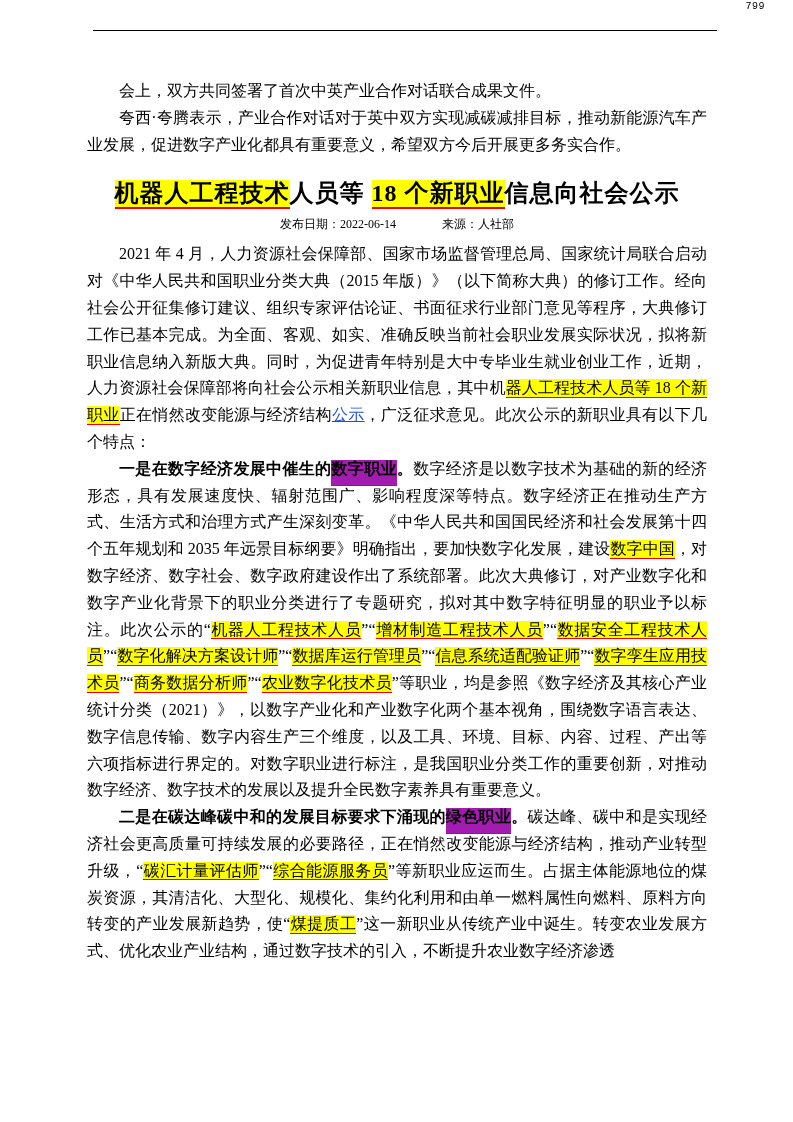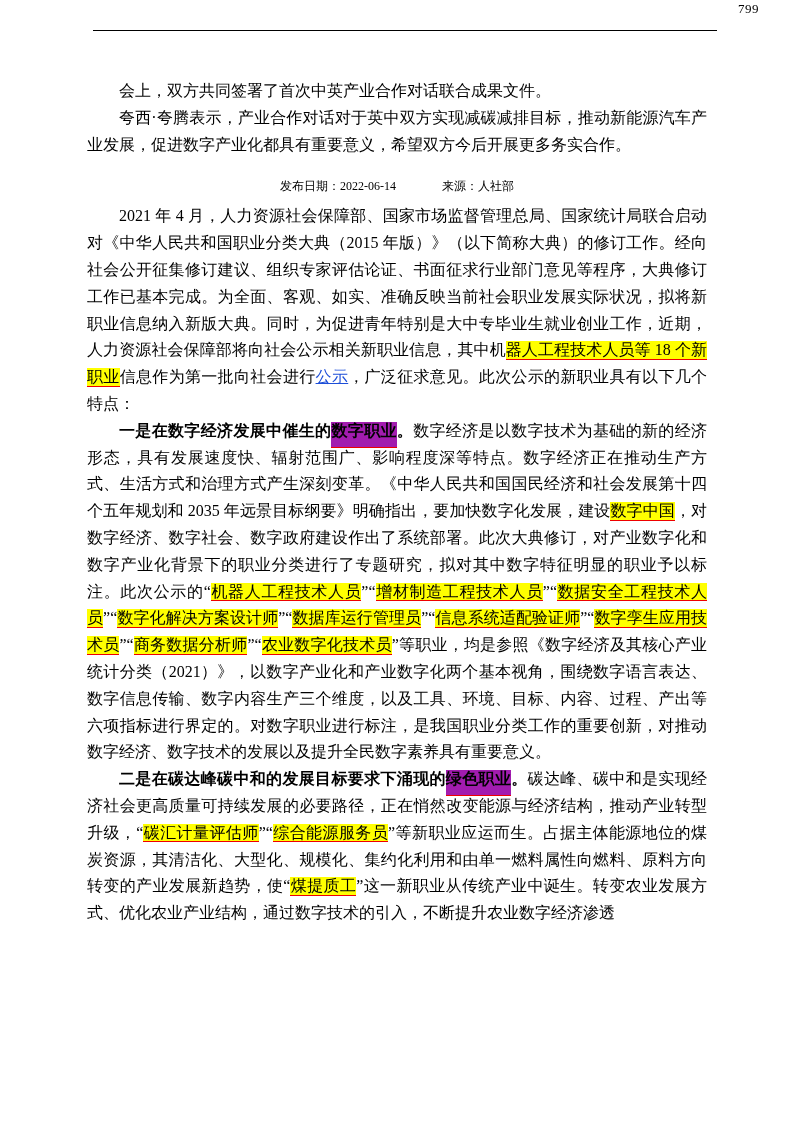--- a/index.html
+++ b/index.html
@@ -13,23 +13,24 @@
     height: 1122px;
     background: #ffffff;
     font-family: "Liberation Serif", "DejaVu Serif", serif;
     color: #000000;
     overflow: hidden;
     box-sizing: border-box;
   }
   .pagenum {
     position: absolute;
     top: 1px;
-    right: 34px;
-    font-size: 13px;
+    right: 28px;
+    font-size: 10px;
     letter-spacing: 0.5px;
+    font-family: Liberation Mono, monospace;
   }
   .rule {
     position: absolute;
     top: 30px;
     left: 93px;
     width: 624px;
     height: 0;
     border-top: 1.5px solid #000000;
   }
   .content {
@@ -88,23 +89,24 @@
 <body>
 
 <div class="page">
   <span class="pagenum">799</span>
   <div class="rule"></div>
 
   <div class="content">
     <p class="para intro2"><span>会上，双方共同签署了首次中英产业合作对话联合成果文件。</span></p>
     <p class="para intro1"><span>夸西·夸腾表示，产业合作对话对于英中双方实现减碳减排目标，推动新能源汽车产业发展，促进数字产业化都具有重要意义，希望双方今后开展更多务实合作。</span></p>
 
+    <h1 class="title"><span class="hl">机器人工程技术</span><span>人员等 </span><span class="hl">18 个新职业</span><span>信息向社会公示</span></h1>
 
     <div class="meta">
       <span><span>发布日期：</span><span>2022-06-14</span></span>
       <span><span>来源：</span><span>人社部</span></span>
     </div>
 
-    <p class="para"><span>2021 年 4 月，人力资源社会保障部、国家市场监督管理总局、国家统计局联合启动对《中华人民共和国职业分类大典（2015 年版）》（以下简称大典）的修订工作。经向社会公开征集修订建议、组织专家评估论证、书面征求行业部门意见等程序，大典修订工作已基本完成。为全面、客观、如实、准确反映当前社会职业发展实际状况，拟将新职业信息纳入新版大典。同时，为促进青年特别是大中专毕业生就业创业工作，近期，人力资源社会保障部将向社会公示相关新职业信息，其中机</span><span class="hl">器人工程技术人员等 18 个新职业</span><span>信息作为第一批向社会进行</span><a href="#" class="link">公示</a><span>，广泛征求意见。此次公示的新职业具有以下几个特点：</span></p>
+    <p class="para"><span>2021 年 4 月，人力资源社会保障部、国家市场监督管理总局、国家统计局联合启动对《中华人民共和国职业分类大典（2015 年版）》（以下简称大典）的修订工作。经向社会公开征集修订建议、组织专家评估论证、书面征求行业部门意见等程序，大典修订工作已基本完成。为全面、客观、如实、准确反映当前社会职业发展实际状况，拟将新职业信息纳入新版大典。同时，为促进青年特别是大中专毕业生就业创业工作，近期，人力资源社会保障部将向社会公示相关新职业信息，其中机</span><span class="hl">器人工程技术人员等 18 个新职业</span><span>正在悄然改变能源与经济结构</span><a href="#" class="link">公示</a><span>，广泛征求意见。此次公示的新职业具有以下几个特点：</span></p>
     <p class="para"><span class="b">一是在数字经济发展中催生的</span><span class="bhl">数字职业</span><span class="b">。</span><span>数字经济是以数字技术为基础的新的经济形态，具有发展速度快、辐射范围广、影响程度深等特点。数字经济正在推动生产方式、生活方式和治理方式产生深刻变革。《中华人民共和国国民经济和社会发展第十四个五年规划和 2035 年远景目标纲要》明确指出，要加快数字化发展，建设</span><span class="hl">数字中国</span><span>，对数字经济、数字社会、数字政府建设作出了系统部署。此次大典修订，对产业数字化和数字产业化背景下的职业分类进行了专题研究，拟对其中数字特征明显的职业予以标注。此次公示的“</span><span class="hl">机器人工程技术人员</span><span>”“</span><span class="hl">增材制造工程技术人员</span><span>”“</span><span class="hl">数据安全工程技术人员</span><span>”“</span><span class="hl">数字化解决方案设计师</span><span>”“</span><span class="hl">数据库运行管理员</span><span>”“</span><span class="hl">信息系统适配验证师</span><span>”“</span><span class="hl">数字孪生应用技术员</span><span>”“</span><span class="hl">商务数据分析师</span><span>”“</span><span class="hl">农业数字化技术员</span><span>”等职业，均是参照《数字经济及其核心产业统计分类（2021）》，以数字产业化和产业数字化两个基本视角，围绕数字语言表达、数字信息传输、数字内容生产三个维度，以及工具、环境、目标、内容、过程、产出等六项指标进行界定的。对数字职业进行标注，是我国职业分类工作的重要创新，对推动数字经济、数字技术的发展以及提升全民数字素养具有重要意义。</span></p>
     <p class="para"><span class="b">二是在碳达峰碳中和的发展目标要求下涌现的</span><span class="bhl">绿色职业</span><span class="b">。</span><span>碳达峰、碳中和是实现经济社会更高质量可持续发展的必要路径，正在悄然改变能源与经济结构，推动产业转型升级，“</span><span class="hl">碳汇计量评估师</span><span>”“</span><span class="hl">综合能源服务员</span><span>”等新职业应运而生。占据主体能源地位的煤炭资源，其清洁化、大型化、规模化、集约化利用和由单一燃料属性向燃料、原料方向转变的产业发展新趋势，使“</span><span class="hl">煤提质工</span><span>”这一新职业从传统产业中诞生。转变农业发展方式、优化农业产业结构，通过数字技术的引入，不断提升农业数字经济渗透</span></p>
   </div>
 </div>
 
 </body></html>

